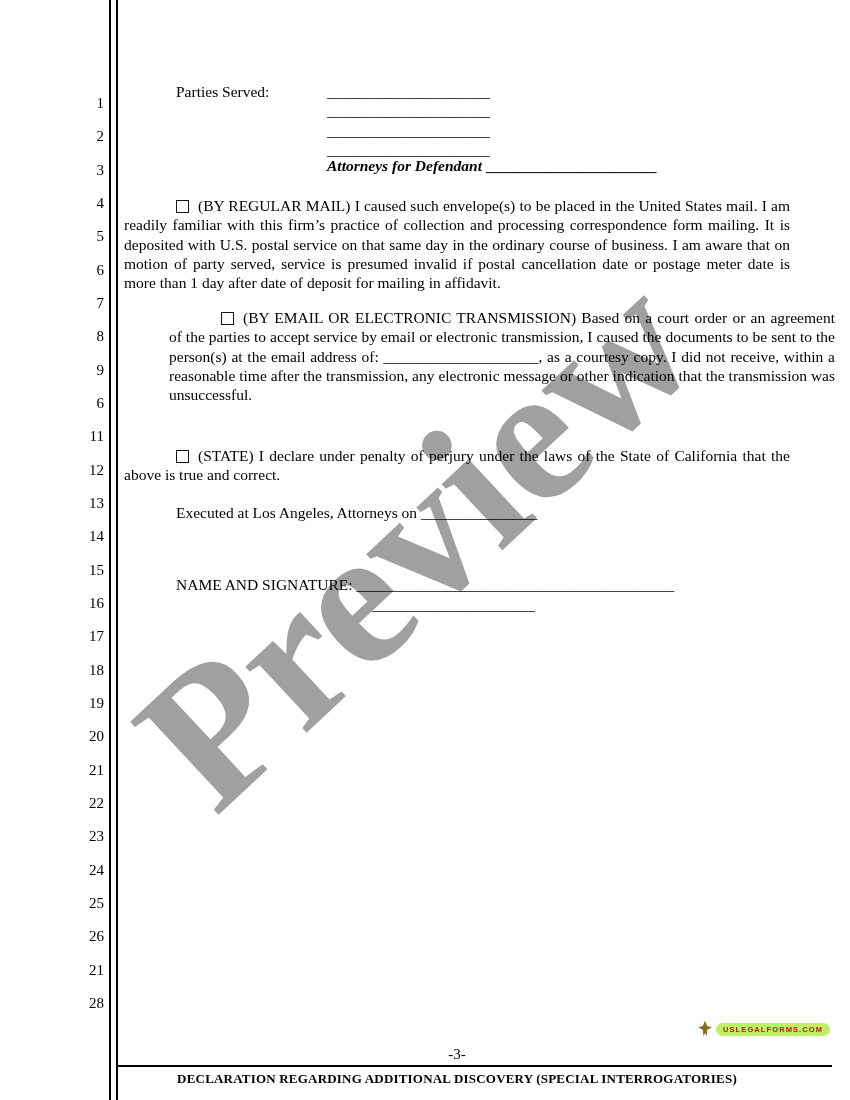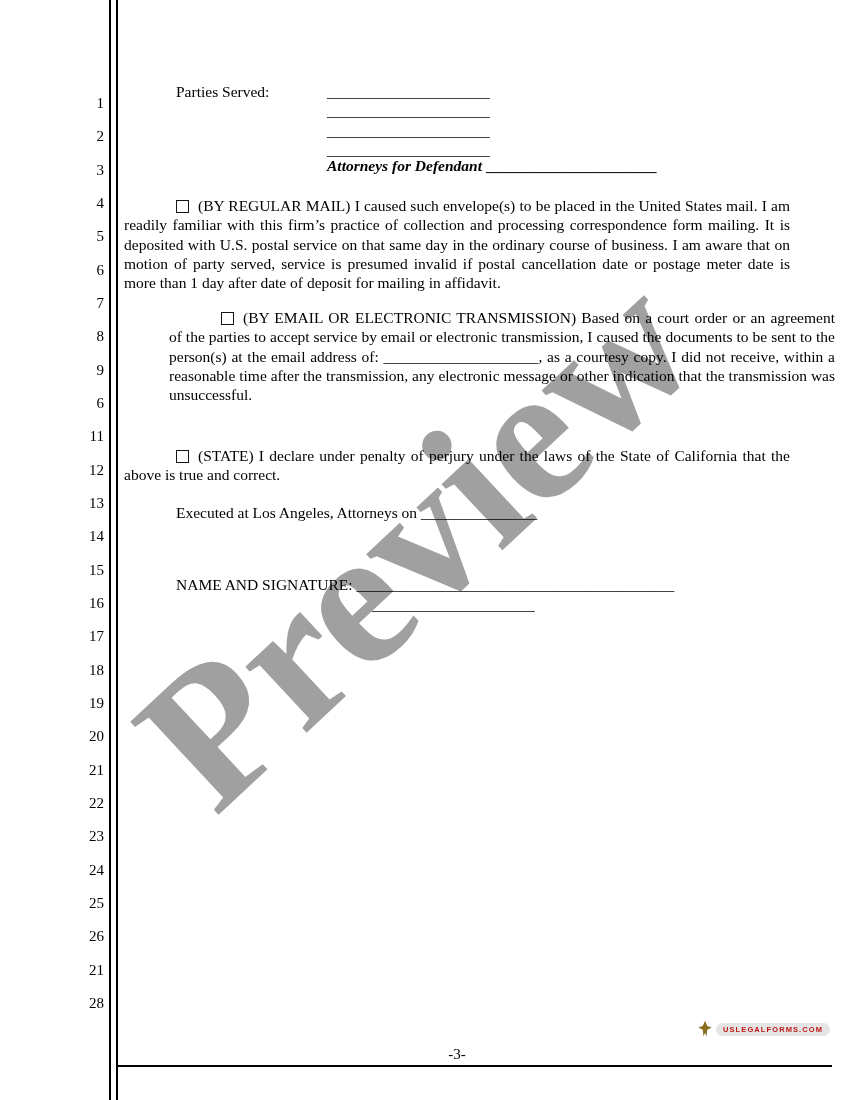--- a/index.html
+++ b/index.html
@@ -56,21 +56,21 @@
 
   
   .logo { position:absolute; left:697px; top:1018px; width:140px; z-index:4; }
   .logo-text {
     font-family:"Liberation Serif", serif; font-weight:bold;
     font-size:30px; line-height:30px; color:#9e1b1e; letter-spacing:0.5px; white-space:nowrap;
   }
   .logo-text sup { font-size:9px; vertical-align:super; }
   .logo-row { display:flex; align-items:center; gap:3px; margin-top:2px; }
   .logo-bar {
-    background:#e5e5e5; border-radius:7px; padding:2px 7px;
+    background:#bef264; border-radius:7px; padding:2px 7px;
     color:#c01414; font-family:"Liberation Sans", sans-serif;
     font-weight:bold; font-size:7.5px; letter-spacing:1.1px; white-space:nowrap;
   }
 </style>
 </head>
 <body>
 
 <div class="page">
 
   <div class="vrule r1"></div>
@@ -145,20 +145,21 @@
     <div class="abs" style="left:52px; top:575px; white-space:nowrap;font-family:Liberation Serif, serif;">
       <span>NAME AND SIGNATURE:</span>
       <span>_________________________________________</span>
     </div>
 
     <div class="abs" style="left:248px; top:595px;">_____________________</div>
   </div>
 
   <div class="page-num">-3-</div>
   <div class="footer-rule"></div>
+  <div class="footer-title">DECLARATION REGARDING ADDITIONAL DISCOVERY (SPECIAL INTERROGATORIES)</div>
 
   <div class="logo">
     <div class="logo-row">
       <span style="display:inline-block; line-height:0;">
         <svg width="16" height="18" viewBox="0 0 20 24">
           <path d="M10 1 L13 8 L19 10 L13 13 L12 22 L10 17 L8 22 L7 13 L1 10 L7 8 Z" fill="#8a6d1f"></path>
         </svg>
       </span>
       <span class="logo-bar">USLEGALFORMS.COM</span>
     </div>

